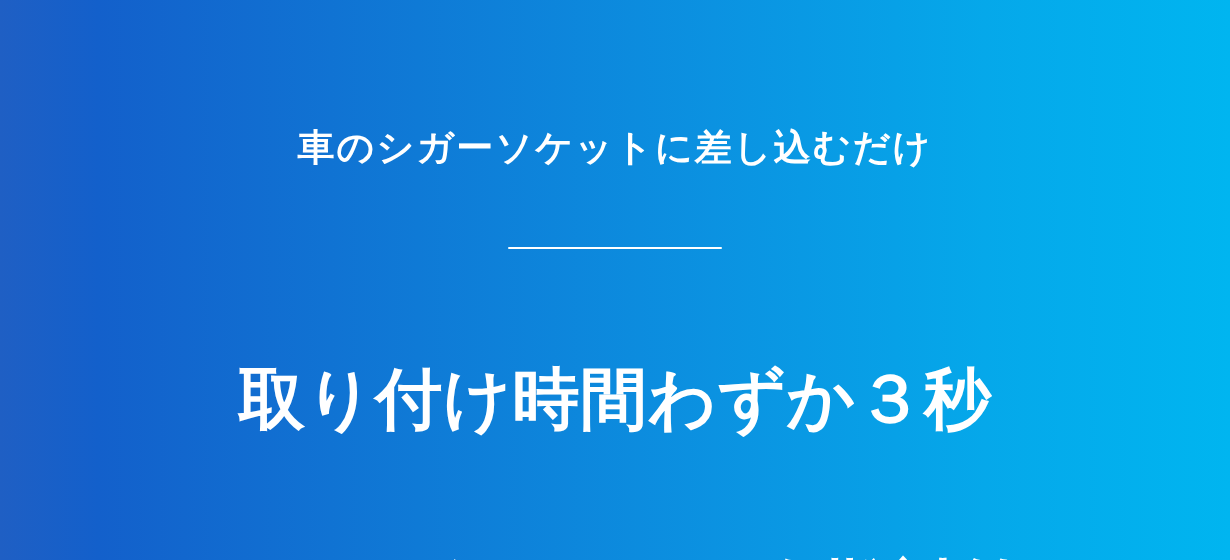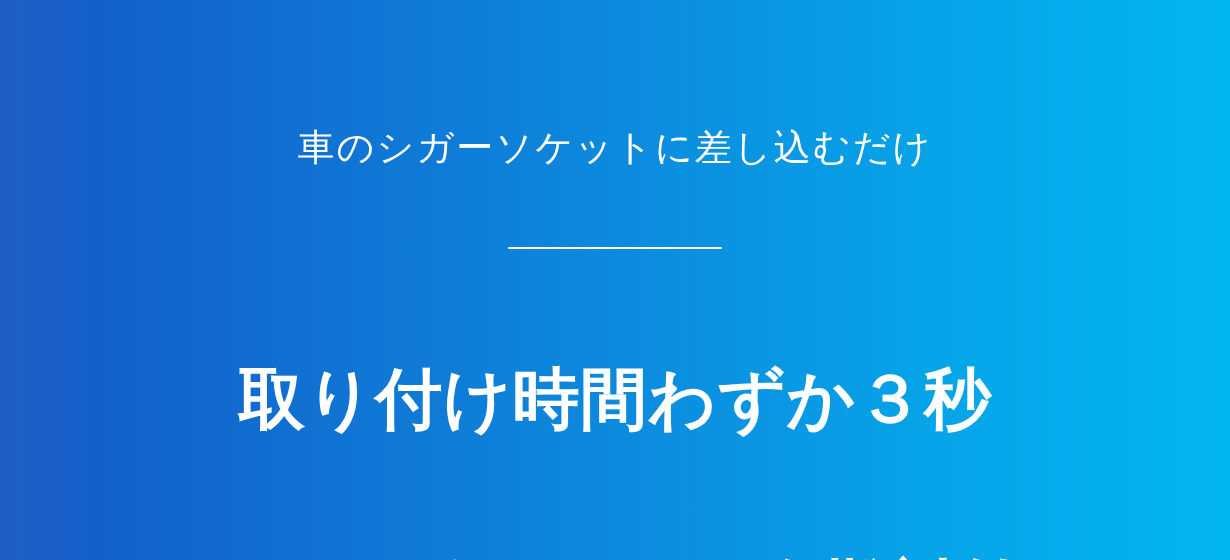--- a/index.html
+++ b/index.html
@@ -42,21 +42,21 @@
   .eyebrow-wrap {
     width: 100%;
     margin-top: 92px;
     display: flex;
     justify-content: center;
   }
 
   .eyebrow {
     color: #ffffff;
     font-size: 37px;
-    font-weight: 400;
+    font-weight: 700;
     letter-spacing: 0.055em;
     line-height: 1.0;
     text-align: left;
     white-space: nowrap;
     font-family: "Liberation Sans", "DejaVu Sans", sans-serif;
   }
 
   
   .divider-wrap {
     width: 100%;

